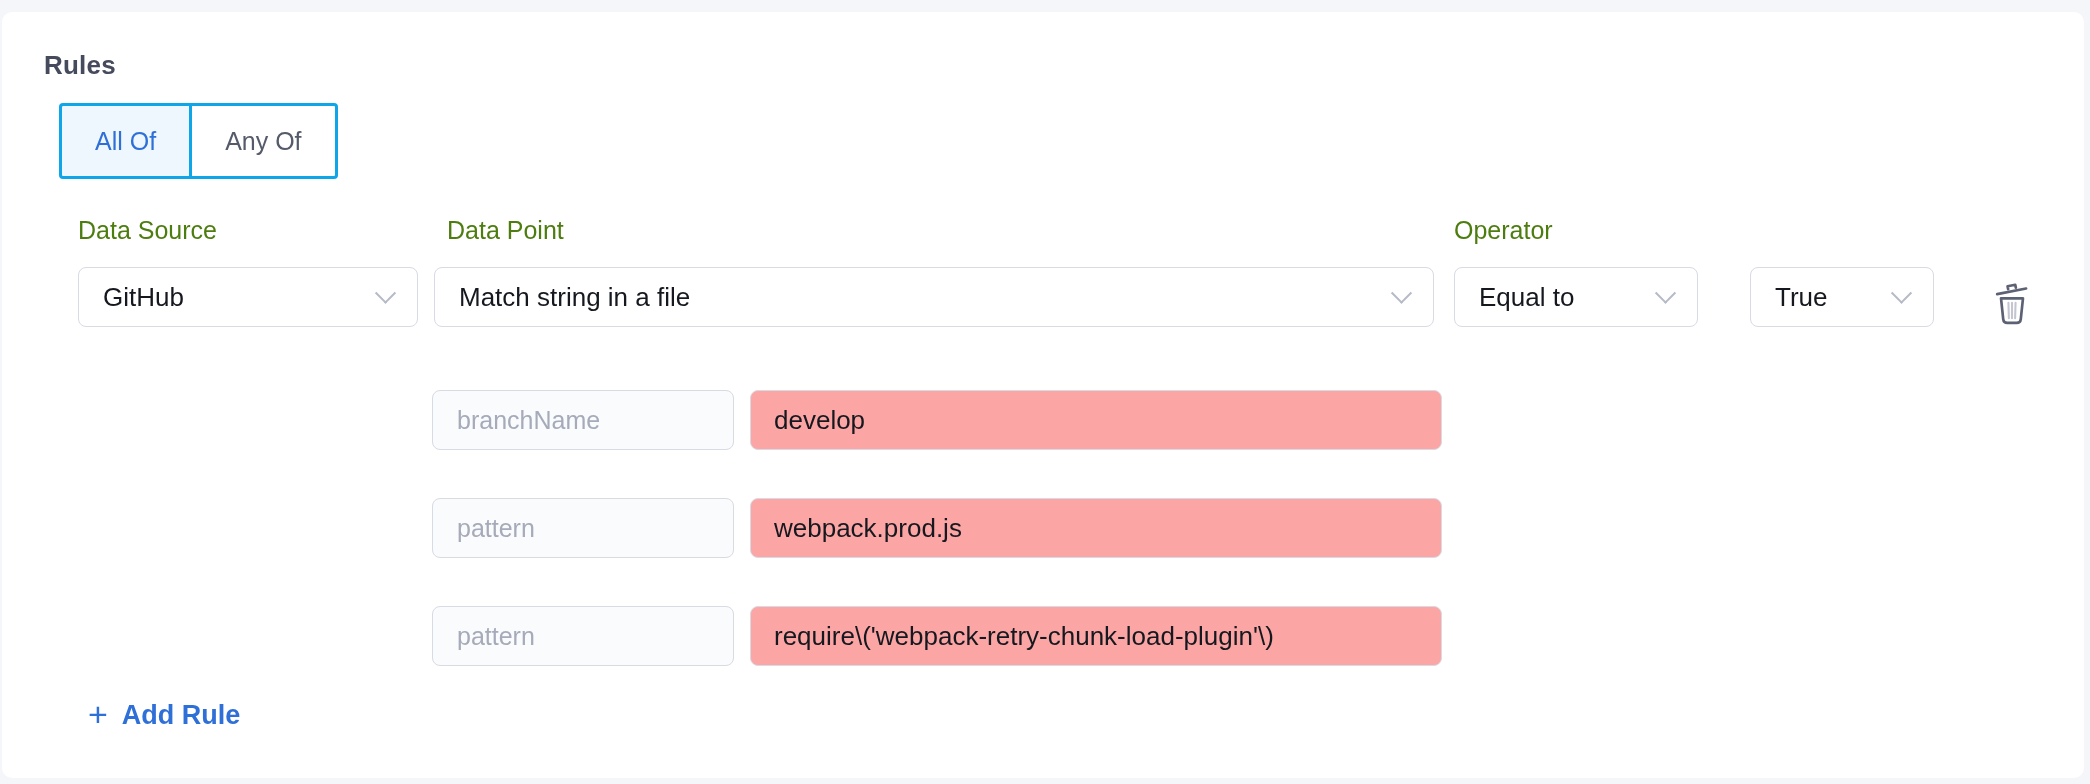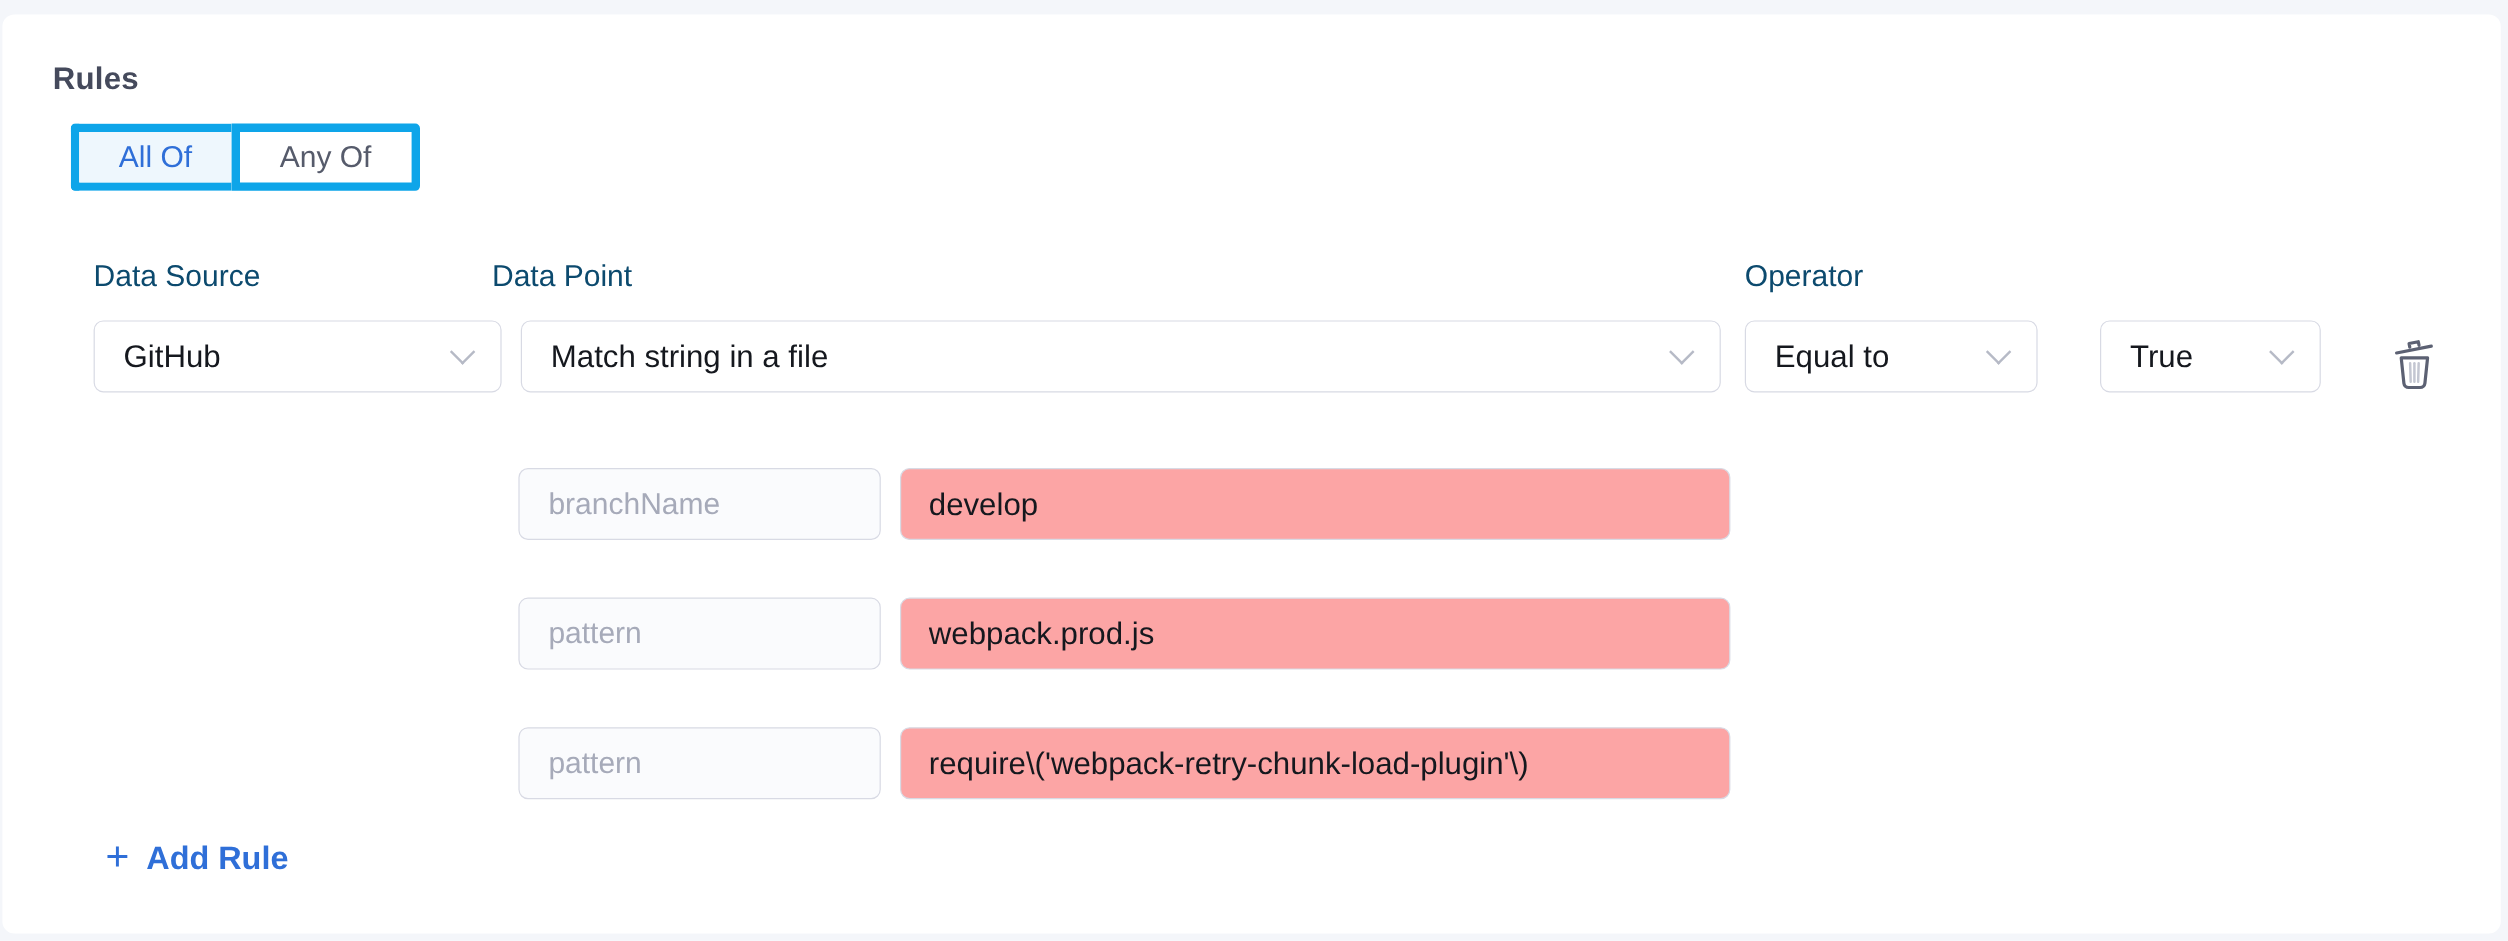--- a/index.html
+++ b/index.html
@@ -34,53 +34,53 @@
   }
   
   .segmented {
     position: absolute;
     left: 57px;
     top: 91px;
     display: flex;
     height: 60px;
   }
   .seg-btn {
-    height: 56px;
+    height: 76px;
     padding: 0 33px;
     font-family: "Liberation Sans", sans-serif;
     font-size: 25px;
     display: flex;
     align-items: center;
     justify-content: center;
     background: #ffffff;
     color: #565b6b;
-    border: 7px solid #0ea5e9;
+    border: 3px solid #0ea5e9;
     cursor: pointer;
     box-sizing: border-box;
   }
   .seg-btn:first-child {
     border-radius: 4px 0 0 4px;
     border-right: none;
   }
   .seg-btn:last-child {
     border-radius: 0 4px 4px 0;
   }
   .seg-btn.selected {
     background: #eef7fd;
     color: #2f6fd8;
   }
   
   .field-label {
     position: absolute;
     top: 204px;
     font-size: 25px;
-    color: #0c4a6e;
+    color: #4d7c0f;
   }
   .label-data-source { left: 76px; }
-  .label-data-point  { left: 408px; text-align: right; }
+  .label-data-point  { left: 445px; text-align: right; }
   .label-operator    { left: 1452px; }
   
   .select {
     position: absolute;
     top: 255px;
     height: 60px;
     box-sizing: border-box;
     background: #ffffff;
     border: 1px solid #d8dae4;
     border-radius: 8px;

